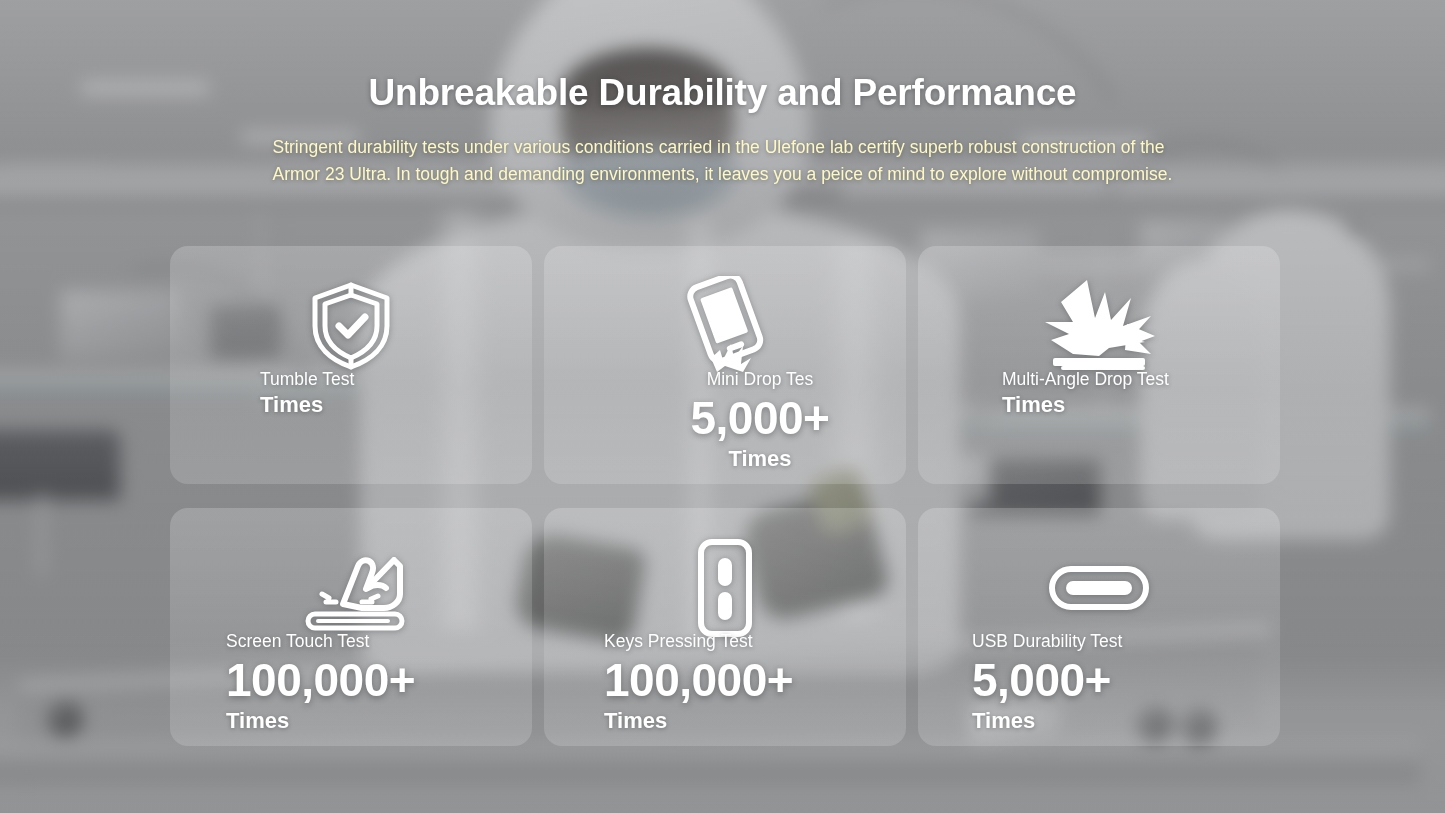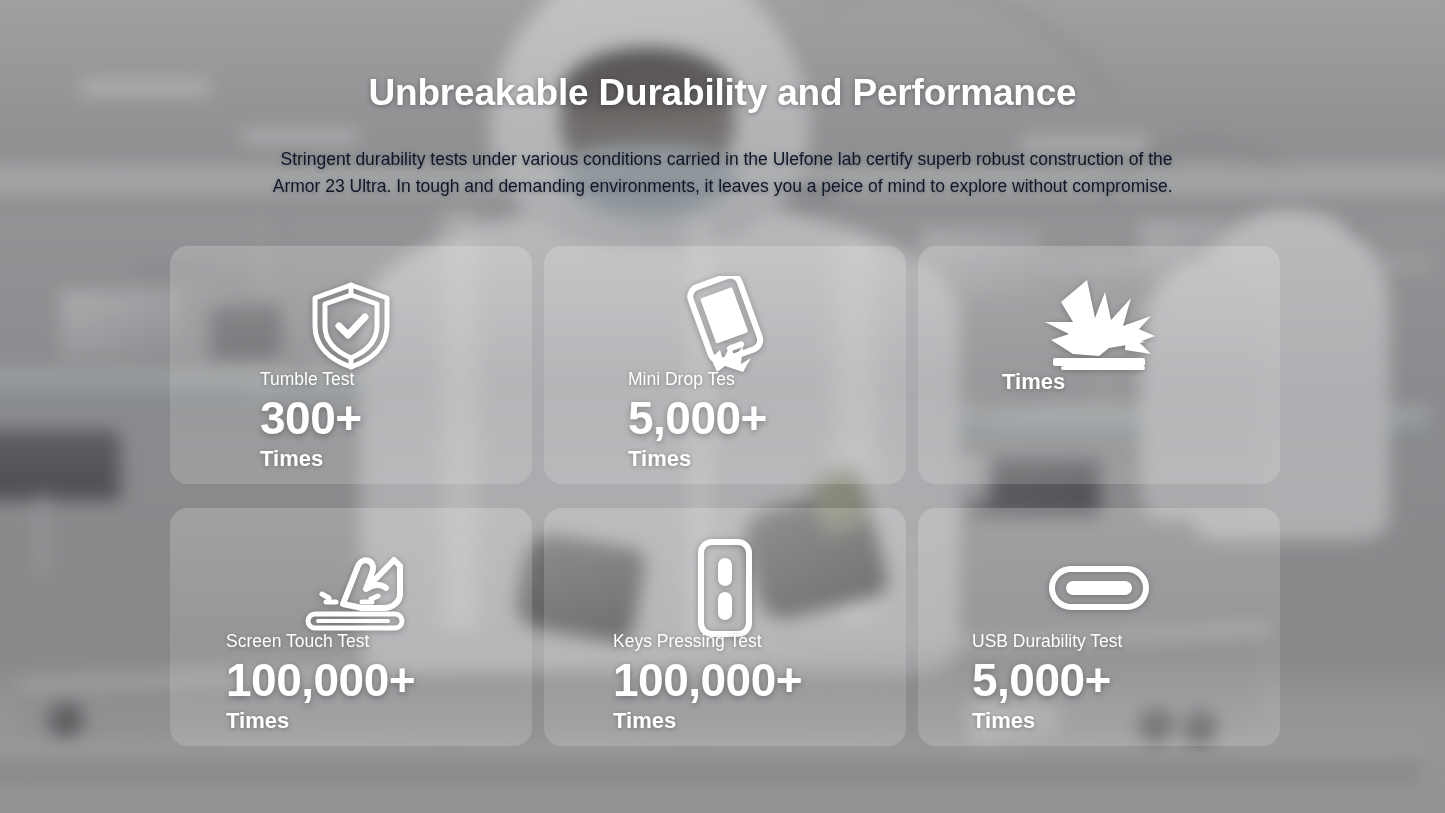--- a/index.html
+++ b/index.html
@@ -156,26 +156,25 @@
     font-weight: bold;
     letter-spacing: -0.2px;
     text-shadow: 0 1px 5px rgba(40,42,46,0.45);
   }
 
   .subcopy {
     position: absolute;
     left: 50%; transform: translateX(-50%);
     top: 134px;
     width: 900px;
-    text-align: right;
-    color: #0f172a;
+    text-align: left;
+    color: #fef9c3;
     font-size: 17.5px;
     line-height: 27px;
     text-shadow: 0 1px 4px rgba(40,42,46,0.40);
-    margin-top: 12px;
   }
 
   .grid {
     position: absolute;
     left: 170px;
     top: 246px;
     width: 1110px;
     display: grid;
     grid-template-columns: repeat(3, 1fr);
     grid-template-rows: 238px 238px;
@@ -199,24 +198,24 @@
     justify-content: center;
   }
   .card-icon svg { display: block; filter: drop-shadow(0 1px 3px rgba(40,42,46,0.35)); }
 
   .card-text {
     position: absolute;
     left: 90px;
     top: 122px;
     right: 14px;
   }
-  .card-2 .card-text { left: 84px; }
+  .card-2 .card-text { left: 84px; text-align: center; }
   .card-3 .card-text { left: 84px; }
   .card-4 .card-text { left: 56px; }
-  .card-5 .card-text { left: 60px; margin-left: 9px; }
+  .card-5 .card-text { left: 60px; }
   .card-6 .card-text { left: 54px; }
 
   .card-label {
     color: #ffffff;
     font-size: 17.5px;
     line-height: 23px;
     text-shadow: 0 1px 4px rgba(40,42,46,0.40);
     white-space: nowrap;
   }
   .card-value {
@@ -321,21 +320,20 @@
         <div class="card-icon">
           <svg width="84" height="90" viewBox="0 0 84 90" fill="none">
             <path d="M42 4 L78 17 V45 C78 66 62 79 42 86 C22 79 6 66 6 45 V17 Z" stroke="#ffffff" stroke-width="5" stroke-linejoin="round" fill="none"></path>
             <path d="M42 14 L68 23 V45 C68 61 56 71 42 77 C28 71 16 61 16 45 V23 Z" stroke="#ffffff" stroke-width="5" stroke-linejoin="round" fill="none"></path>
             <path d="M42 4 V14 M42 77 V86" stroke="#ffffff" stroke-width="5" stroke-linecap="round"></path>
             <path d="M30 45 L39 54 L56 36" stroke="#ffffff" stroke-width="7" stroke-linecap="round" stroke-linejoin="round" fill="none"></path>
           </svg>
         </div>
         <div class="card-text">
           <div class="card-label">Tumble Test</div>
-          <div class="card-value">300+</div>
           <div class="card-unit">Times</div>
         </div>
       </div>
 
       <div class="card card-2">
         <div class="card-icon">
           <svg width="96" height="100" viewBox="0 0 96 100" fill="none">
             <g transform="rotate(-20 46 42)">
               <rect x="22" y="4" width="52" height="78" rx="10" ry="10" stroke="#ffffff" stroke-width="6" fill="none"></rect>
               <rect x="31" y="16" width="34" height="48" rx="2" fill="#ffffff"></rect>
@@ -355,20 +353,21 @@
         <div class="card-icon">
           <svg width="120" height="96" viewBox="0 0 120 96" fill="none">
             <path d="M48 2 L56 40 L66 14 L72 42 L92 20 L84 48 L112 38 L92 60 L106 64
                      L70 70 L60 78 L34 76 L12 62 L30 56 L6 44 L34 44 L22 24 Z" fill="#ffffff"></path>
             <path d="M88 46 L116 58 L100 64 L112 76 L86 72 Z" fill="#ffffff"></path>
             <rect x="14" y="80" width="92" height="8" rx="2" fill="#ffffff"></rect>
             <rect x="22" y="88" width="84" height="4" rx="2" fill="#ffffff"></rect>
           </svg>
         </div>
         <div class="card-text">
+          <div class="card-label">Multi-Angle Drop Test</div>
           <div class="card-unit">Times</div>
         </div>
       </div>
 
       <div class="card card-4">
         <div class="card-icon">
           <svg width="110" height="96" viewBox="0 0 110 96" fill="none">
             <path d="M47 64 L62 26 C64 21 69 19 73 21 C77 23 78 28 76 33 L70 49
                      L98 20 L104 26 L104 54 C104 62 96 68 88 68 L66 68 Z" stroke="#ffffff" stroke-width="6" stroke-linejoin="round" fill="none"></path>
             <path d="M72 48 C78 44 86 44 90 48" stroke="#ffffff" stroke-width="6" stroke-linecap="round" fill="none"></path>

